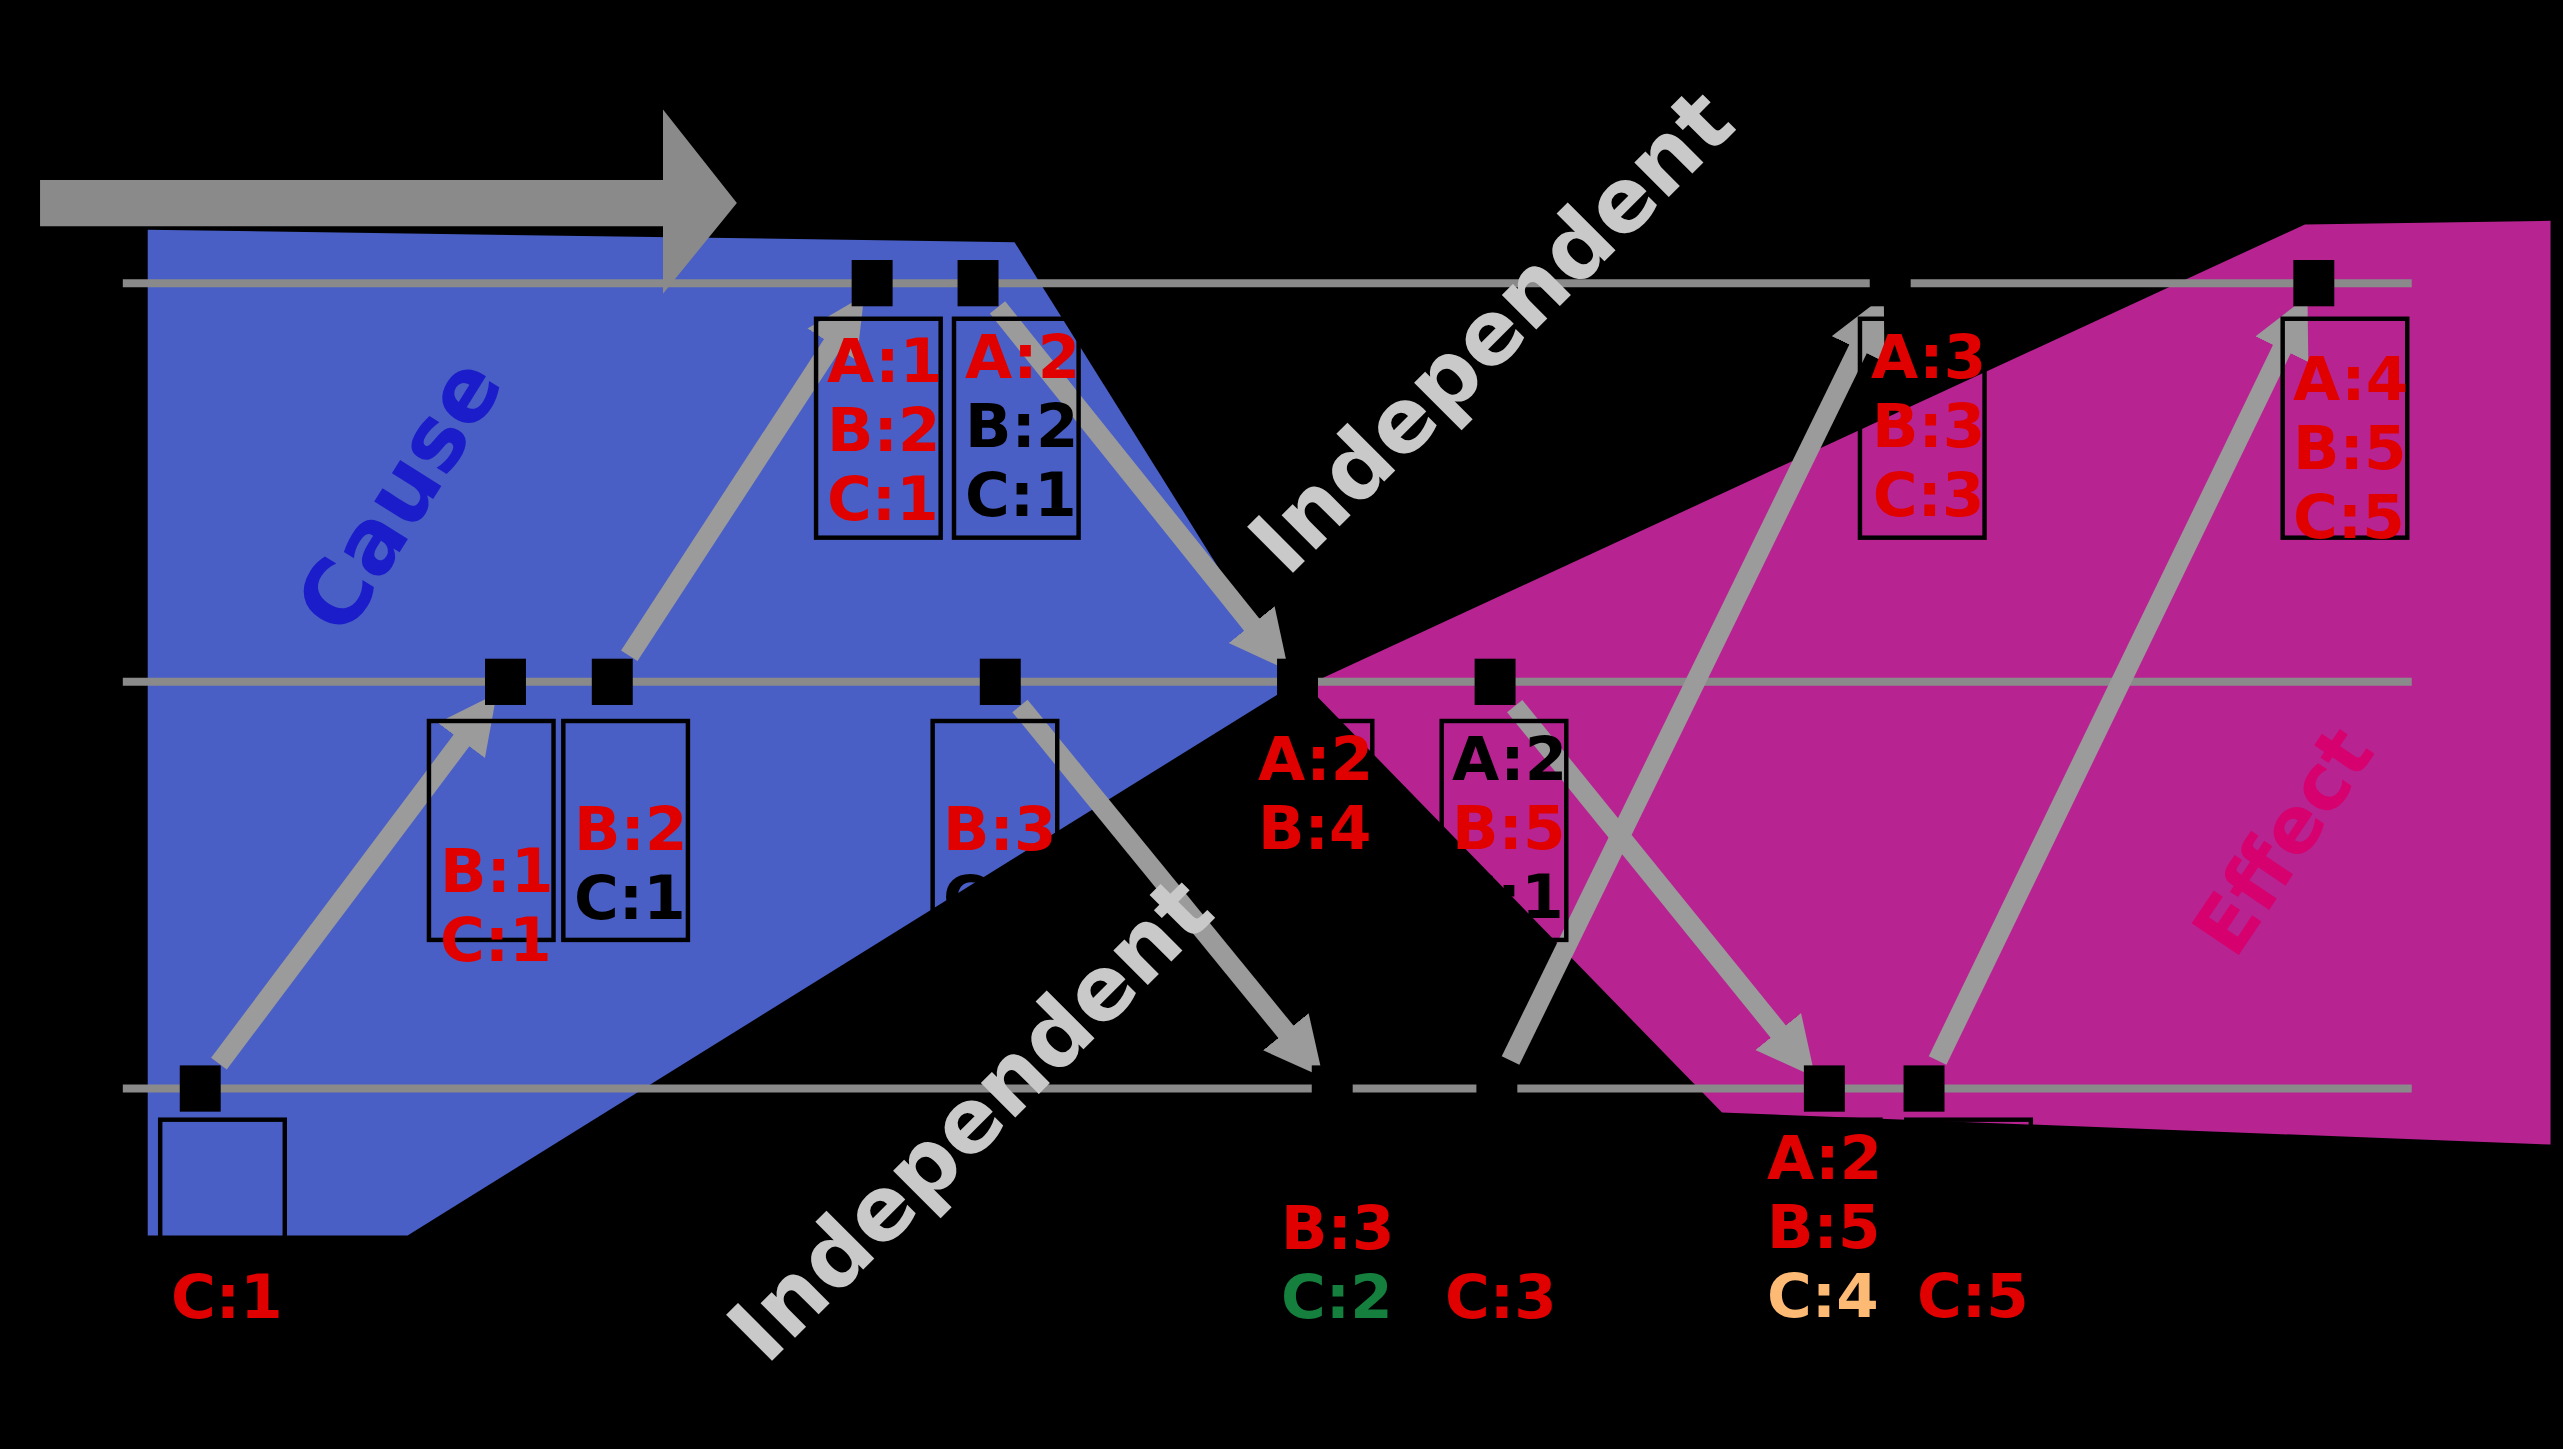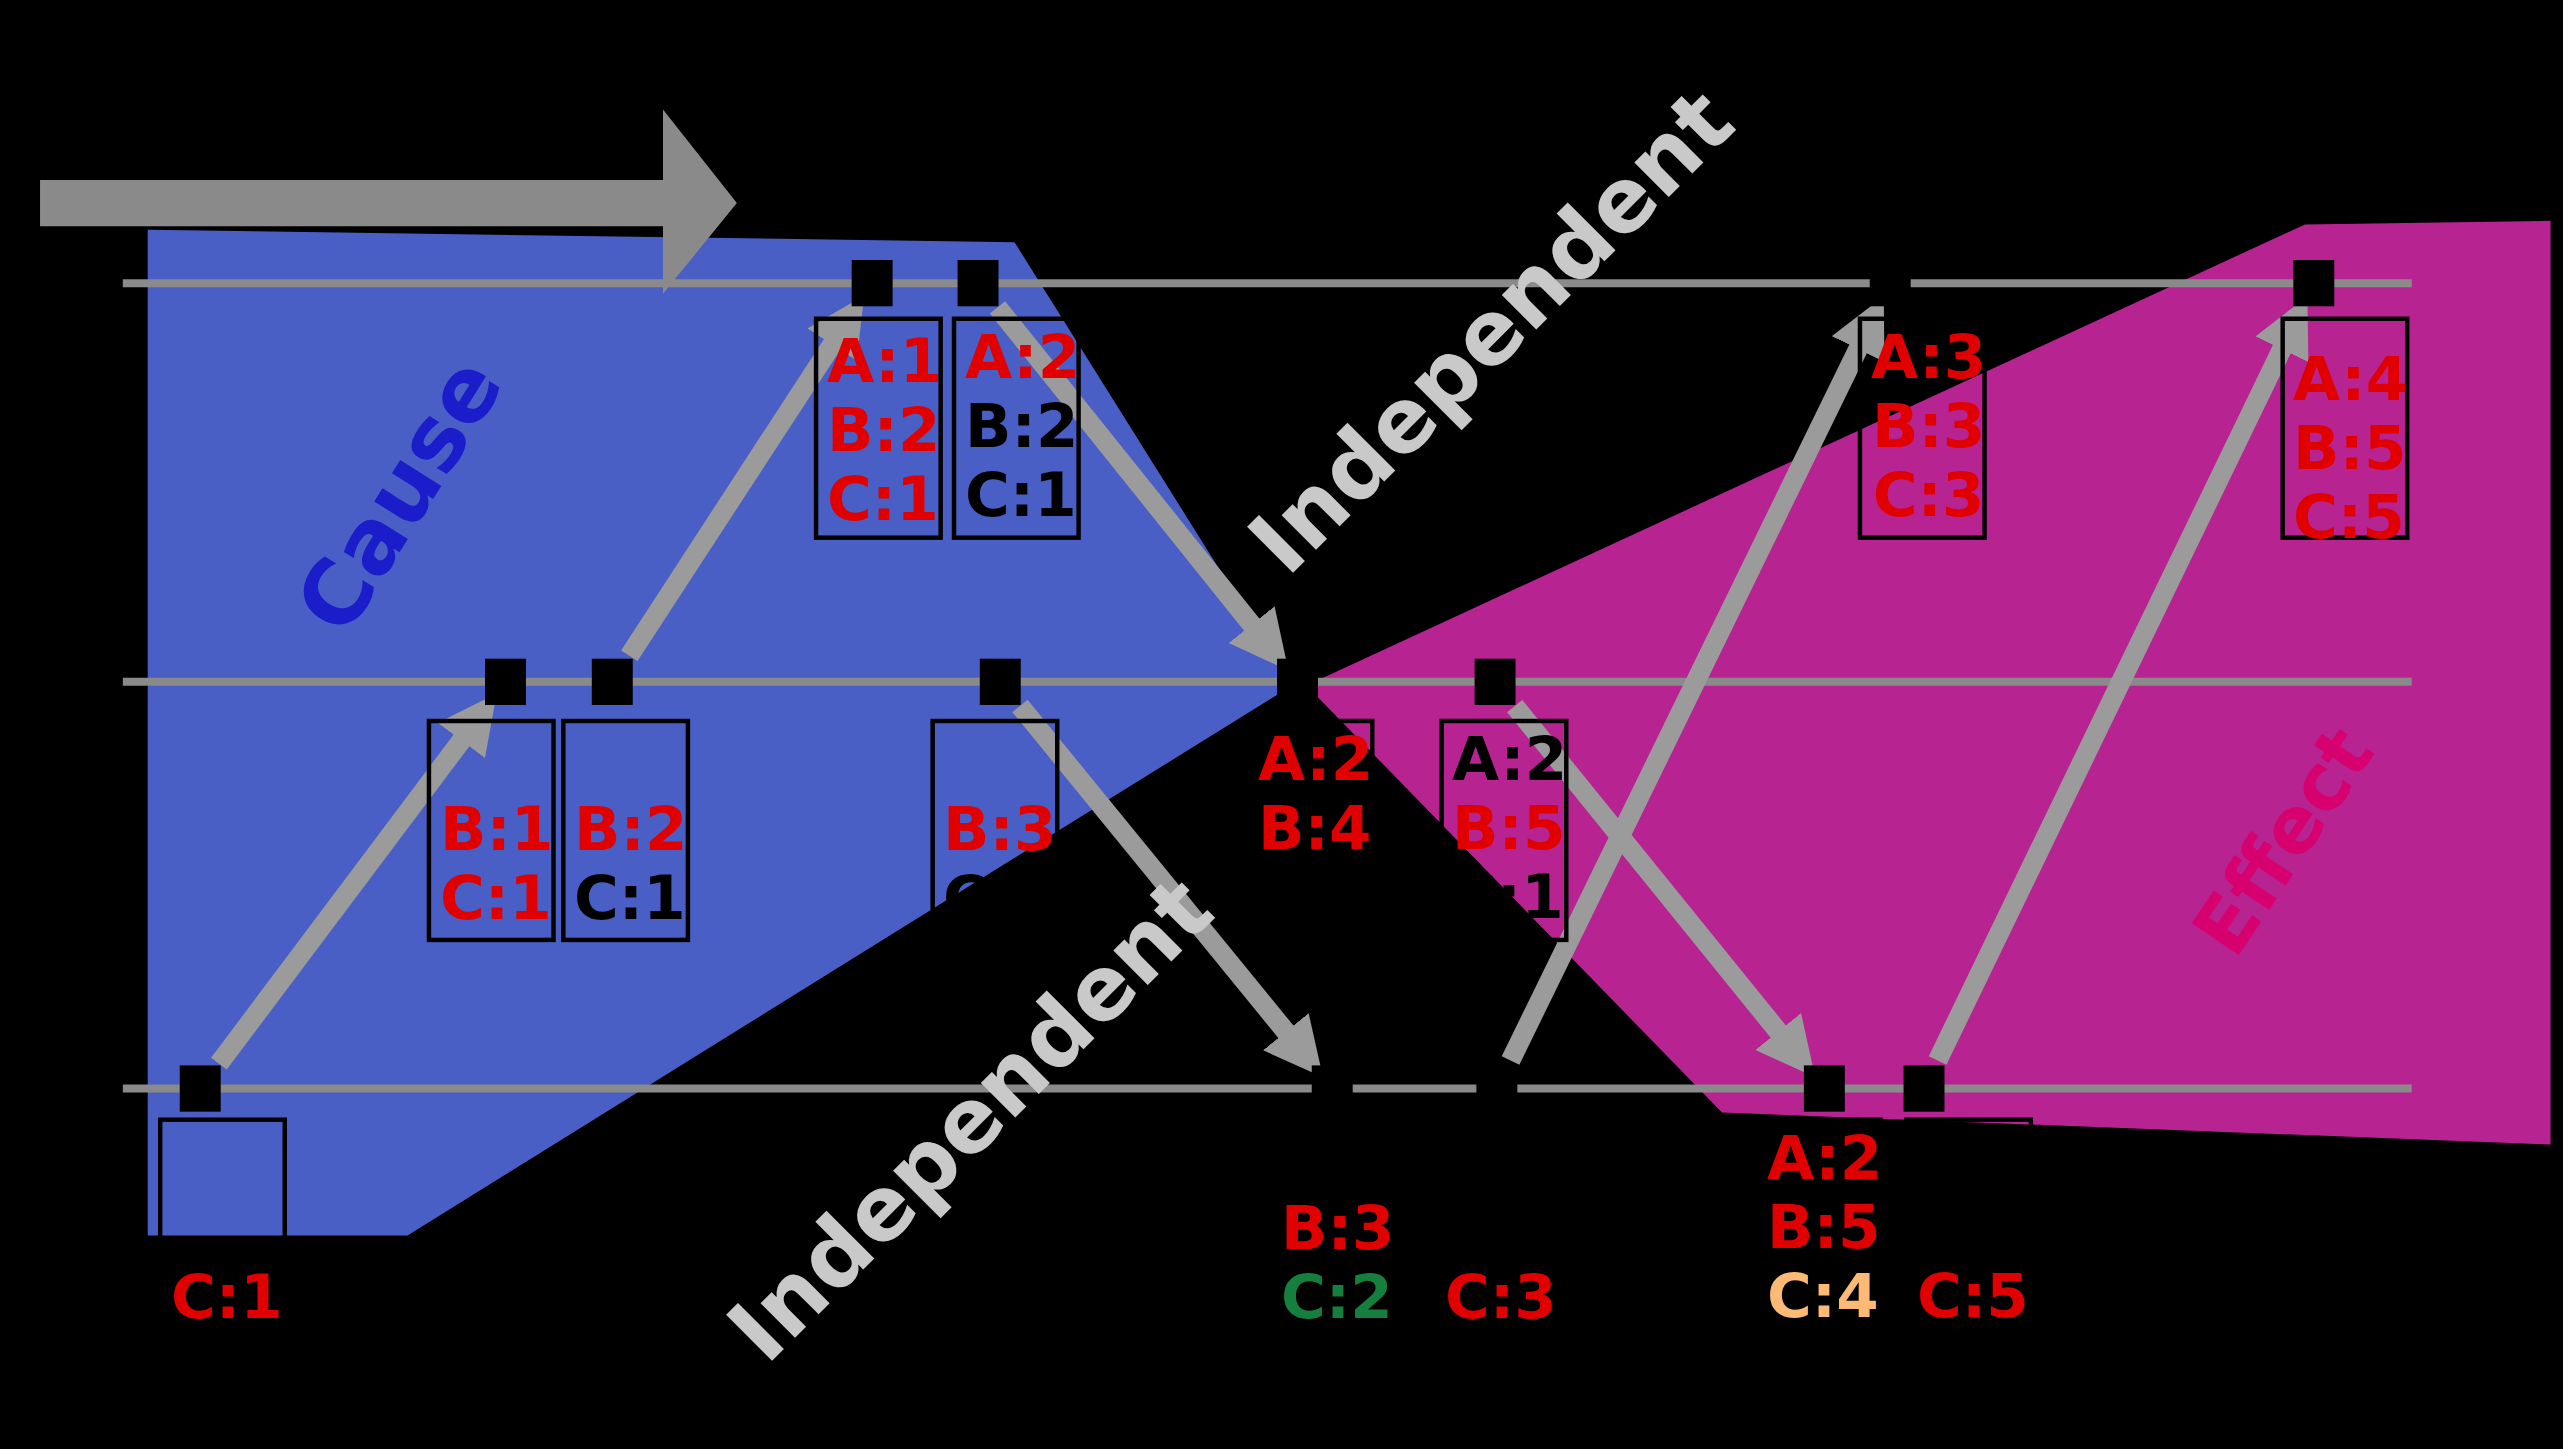--- a/index.html
+++ b/index.html
@@ -100,21 +100,21 @@
         <div style="color: rgb(225, 0, 0);">A:3</div>
         <div style="color: rgb(225, 0, 0);">B:3</div>
         <div style="color: rgb(225, 0, 0);">C:3</div>
       </div>
       <div class="event-box-text" style="left: 2293px; top: 322px; margin-top: 22px;">
         <div style="color: rgb(225, 0, 0);">A:4</div>
         <div style="color: rgb(225, 0, 0);">B:5</div>
         <div style="color: rgb(225, 0, 0);">C:5</div>
       </div>
       <div class="event-box-text" style="left: 440px; top: 794px;">
-        <div style="color: rgb(225, 0, 0);">B:1</div>
+        <div style="color: rgb(225, 0, 0); margin-top: 42px;">B:1</div>
         <div style="color: rgb(225, 0, 0);">C:1</div>
       </div>
       <div class="event-box-text" style="left: 574px; top: 794px;">
         <div style="color: rgb(225, 0, 0);">B:2</div>
         <div style="color: rgb(0, 0, 0);">C:1</div>
       </div>
       <div class="event-box-text" style="left: 943px; top: 794px;">
         <div style="color: rgb(225, 0, 0);">B:3</div>
         <div style="color: rgb(0, 0, 0);">C:1</div>
       </div>

